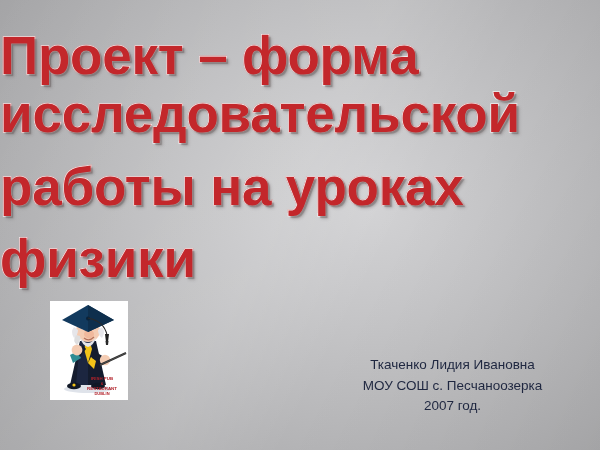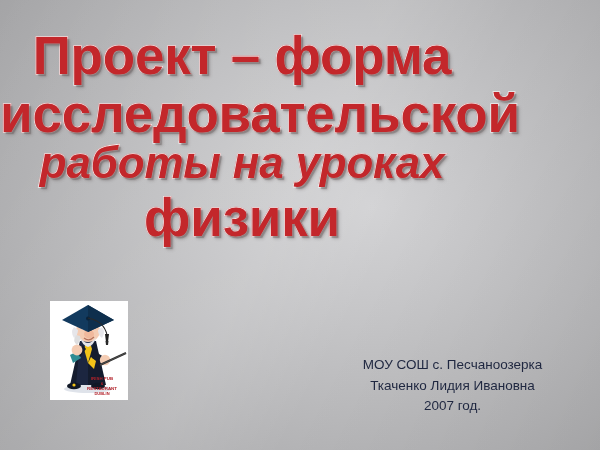--- a/index.html
+++ b/index.html
@@ -41,21 +41,20 @@
       rgba(255,255,255,0.00) 62%,
       rgba(0,0,0,0.05) 100%);
   }
 
   
   .title-block {
     position: absolute;
     left: 0;
     top: 30px;
     width: 484px;
-    text-align: center;
     z-index: 3;
   }
 
   .title-line {
     display: block;
     font-weight: bold;
     color: #c3272b;
     line-height: 0.99;
     letter-spacing: -0.2px;
     white-space: nowrap;
@@ -70,22 +69,22 @@
       #c2272c 38%,
       #b31f25 62%,
       #cd4a40 88%,
       #d96a5c 100%);
     -webkit-background-clip: text;
     background-clip: text;
   }
 
   .title-line.l1 { font-size: 53px; }
   .title-line.l2 { font-size: 53px; margin-top: 6px; }
-  .title-line.l3 { font-size: 44px; margin-top: 0; font-style: italic; }
-  .title-line.l4 { font-size: 53px; margin-top: 8px; }
+  .title-line.l3 { font-size: 53px; margin-top: 20px; }
+  .title-line.l4 { font-size: 53px; margin-top: 20px; }
 
   
   .picture {
     position: absolute;
     left: 50px;
     top: 301px;
     width: 78px;
     height: 99px;
     background: #ffffff;
     overflow: hidden;
@@ -182,18 +181,18 @@
       <g fill="#b3232b" font-family="Liberation Sans, sans-serif" font-weight="bold" text-anchor="middle">
         <text x="52" y="79" font-size="4.4">IRISH PUB</text>
         <text x="52" y="84" font-size="3.6">&amp;</text>
         <text x="52" y="89" font-size="4.4">RESTAURANT</text>
         <text x="52" y="94" font-size="4">DUBLIN</text>
       </g>
     </svg>
   </div>
 
   <div class="credits">
+    <span>Ткаченко Лидия Ивановна</span>
     <span>МОУ СОШ с. Песчаноозерка</span>
-    <span>Ткаченко Лидия Ивановна</span>
     <span>2007 год.</span>
   </div>
 
 </div>
 
 </body></html>

